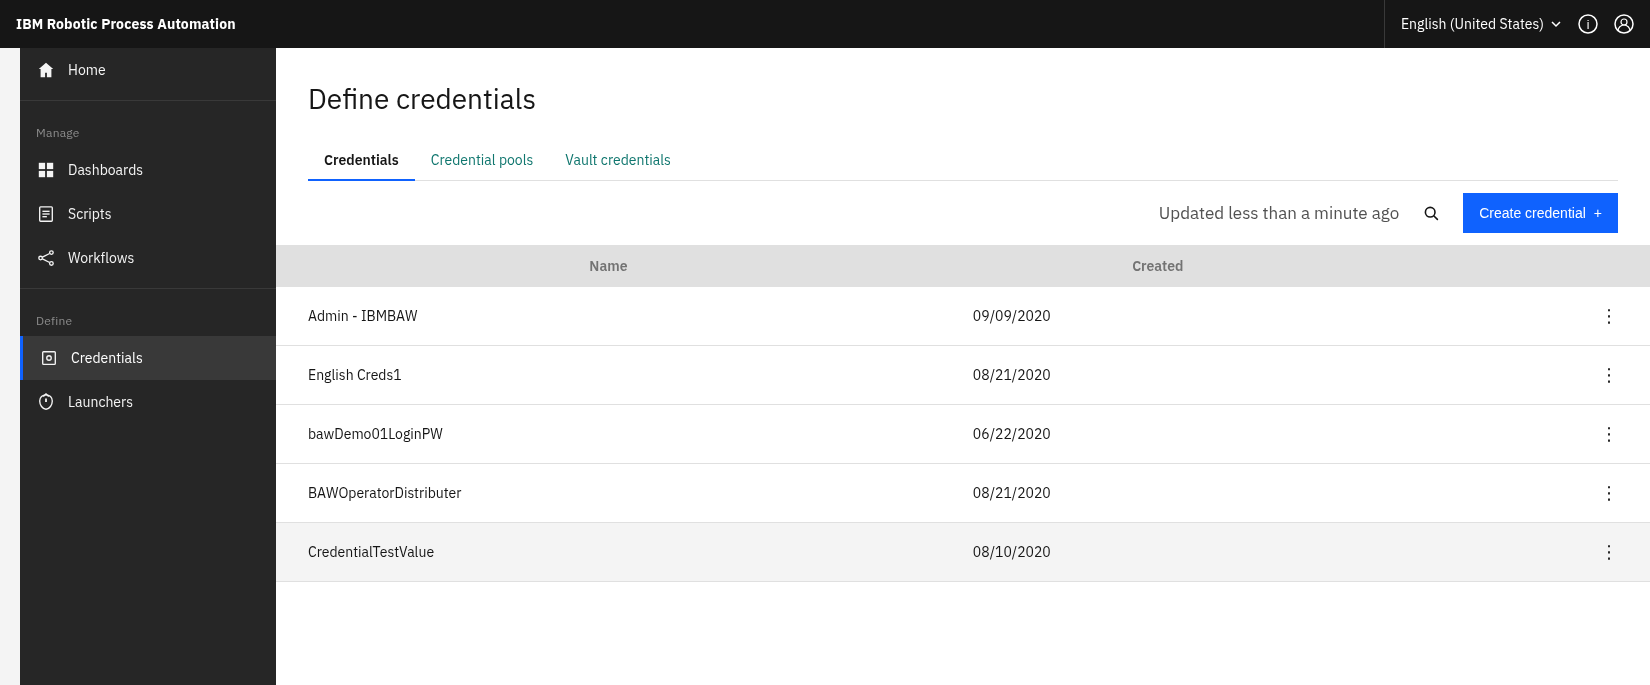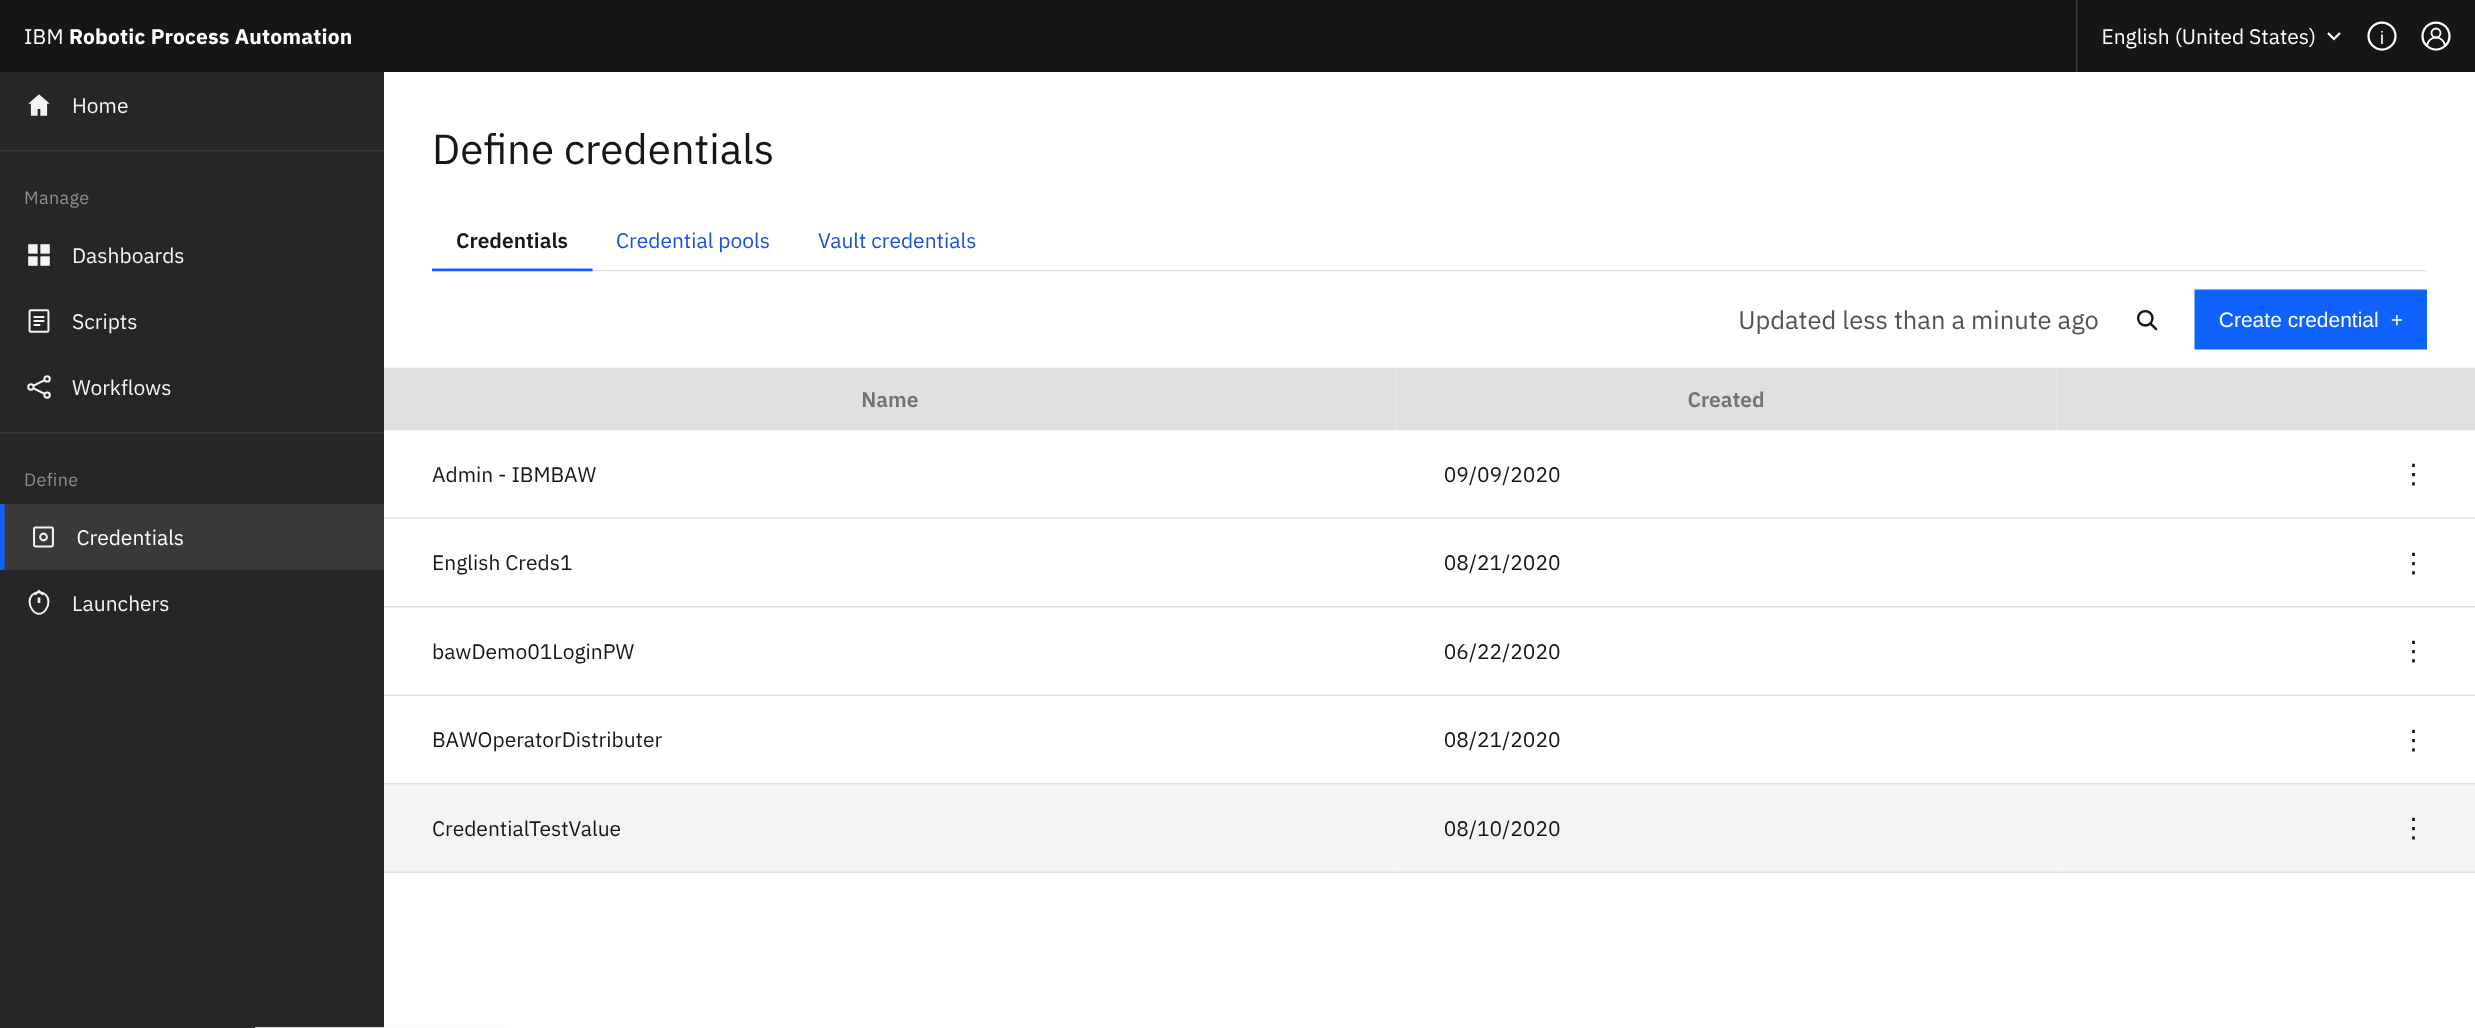--- a/index.html
+++ b/index.html
@@ -14,21 +14,21 @@
       align-items: center;
       justify-content: space-between;
       padding: 0 16px;
       flex-shrink: 0;
     }
     .topbar-brand {
       font-size: 14px;
       color: #fff;
       letter-spacing: 0.01em;
     }
-    .topbar-brand span { font-weight: 400; margin-top: 16px; }
+    .topbar-brand span { font-weight: 700; margin-top: 16px; }
     .topbar-brand strong { font-weight: 700; }
     .topbar-right {
       display: flex;
       align-items: center;
       gap: 16px;
     }
     .topbar-lang {
       display: flex;
       align-items: center;
       gap: 6px;
@@ -50,20 +50,21 @@
       width: 1px;
       height: 48px;
       background: #393939;
     }
 
     
     .main-layout {
       display: flex;
       flex: 1;
       overflow: hidden;
+      padding-left: 20px;
     }
 
     
     .sidebar {
       width: 256px;
       background: #262626;
       color: #fff;
       display: flex;
       flex-direction: column;
       flex-shrink: 0;
@@ -127,21 +128,21 @@
 
     
     .tabs {
       display: flex;
       border-bottom: 1px solid #e0e0e0;
       gap: 0;
     }
     .tab {
       padding: 10px 16px;
       font-size: 14px;
-      color: #1d4ed8;
+      color: #0f766e;
       cursor: pointer;
       border-bottom: 2px solid transparent;
       margin-bottom: -1px;
     }
     .tab.active {
       color: #161616;
       font-weight: 600;
       border-bottom: 2px solid #0f62fe;
     }
 

